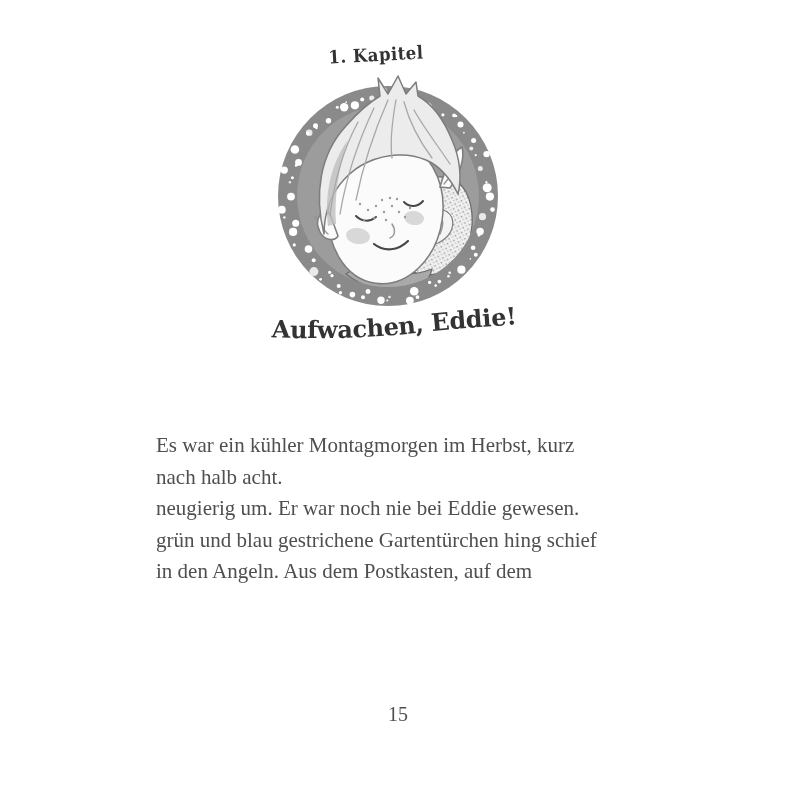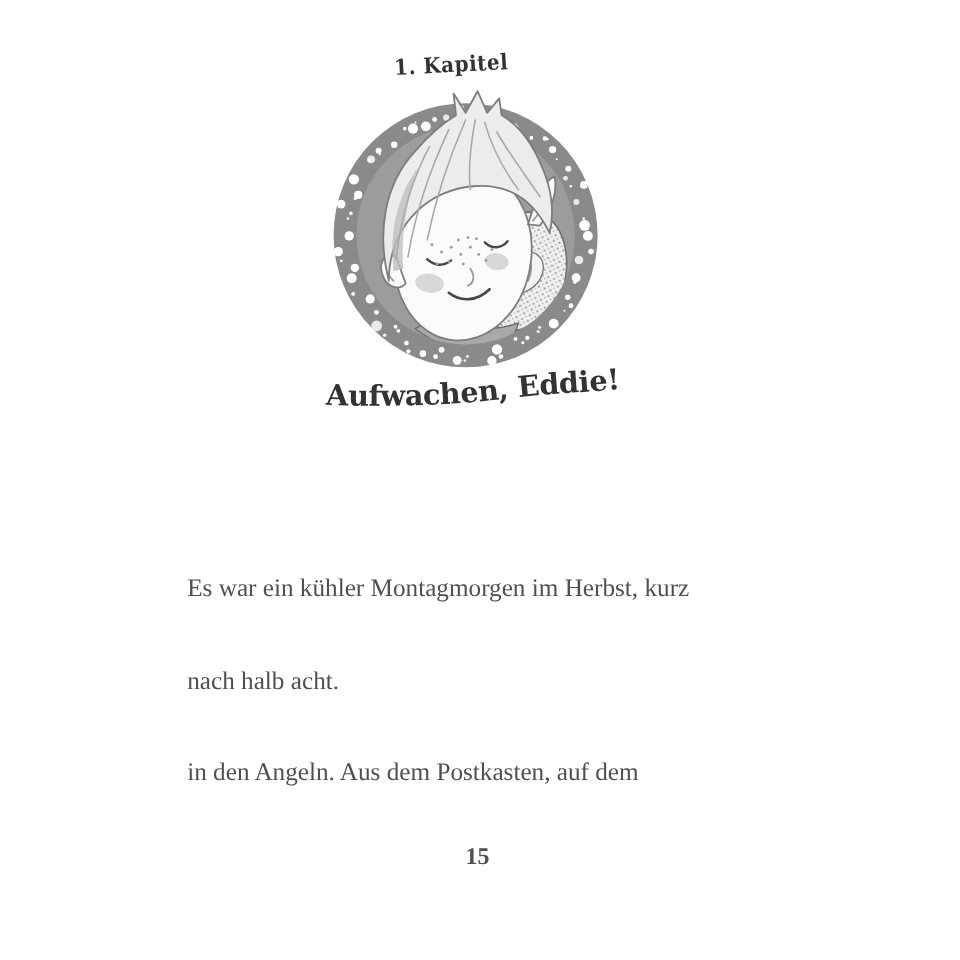--- a/index.html
+++ b/index.html
@@ -40,29 +40,28 @@
     fill:var(--heading-text,#333333);
   }
   .body-text{
     position:absolute;
     left:156px;top:430px;
     width:520px;
     font-size:21px;
     line-height:31.6px;
     color:var(--body-text,#4f4f4f);
   }
-  .line{white-space:nowrap;margin-top:45px;}
+  .line{white-space:nowrap;}
   .page-number{
     position:absolute;
     left:0;top:703px;
     width:796px;
     text-align:center;
     font-size:20px;
     color:var(--body-text,#4f4f4f);
-    font-weight:bold;
   }
   
   .ring{fill:var(--ring-gray,#8a8a8a);}
   .inner{fill:var(--inner-gray,#9c9c9c);}
   .hairfill{fill:var(--hair-light,#ececec);stroke:var(--outline-gray,#7d7d7d);stroke-width:1.5;stroke-linejoin:round;}
   .hairline{fill:none;stroke:#a8a8a8;stroke-width:1.3;stroke-linecap:round;}
   .hairshadow{fill:var(--hair-shadow,#bfbfbf);opacity:.8;}
   .skin{fill:var(--face-white,#fbfbfb);stroke:var(--outline-gray,#7d7d7d);stroke-width:1.5;}
   .feature{fill:none;stroke:#474747;stroke-width:2;stroke-linecap:round;}
   .soft{fill:none;stroke:#9a9a9a;stroke-width:1.5;stroke-linecap:round;}
@@ -250,18 +249,20 @@
   <svg class="title-svg" viewBox="0 0 354 64" aria-hidden="false">
     <path id="titlePath" d="M12,49 C80,54 150,53 205,46 C245,41 300,40 340,33" fill="none" stroke="none"></path>
     <text class="title-text" text-anchor="middle">
       <textPath href="#titlePath" startOffset="50%">Aufwachen, Eddie!</textPath>
     </text>
   </svg>
 
   <div class="body-text">
     <div class="line">Es war ein kühler Montagmorgen im Herbst, kurz</div>
     <div class="line">nach halb acht.</div>
+    <div class="line">neugierig um. Er war noch nie bei Eddie gewesen.</div>
+    <div class="line">grün und blau gestrichene Gartentürchen hing schief</div>
     <div class="line">in den Angeln. Aus dem Postkasten, auf dem</div>
   </div>
 
   <div class="page-number">15</div>
 
 </div>
 
 </body></html>

